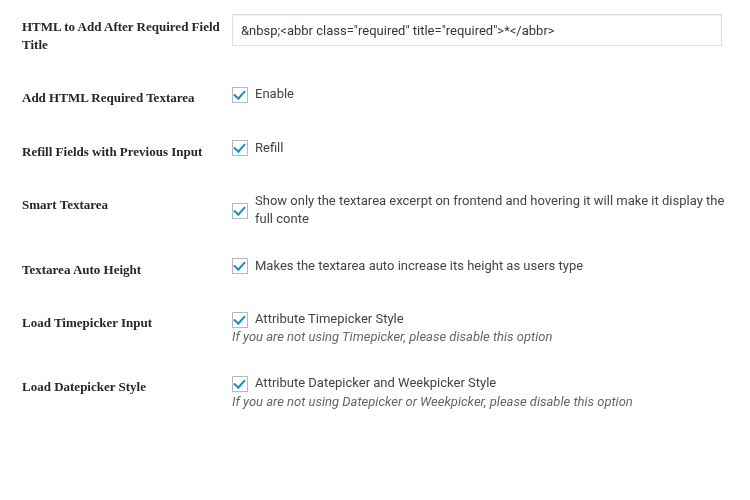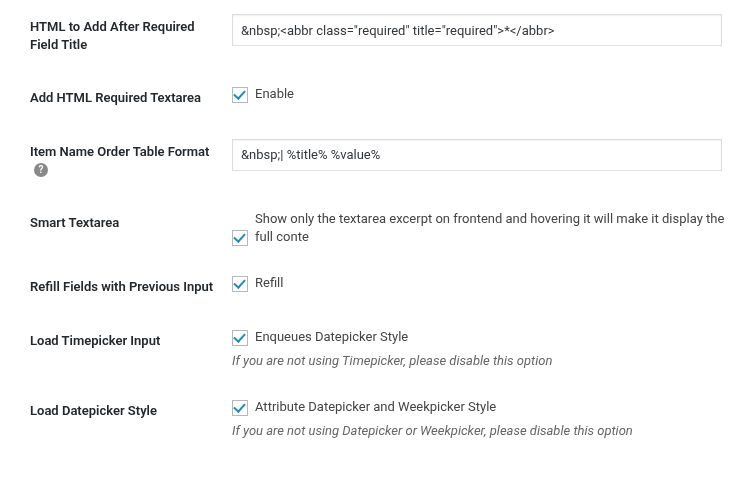--- a/index.html
+++ b/index.html
@@ -18,45 +18,46 @@
       border-collapse: collapse;
     }
     .form-table tr {
       vertical-align: top;
     }
     .form-table th {
       text-align: left;
       font-weight: 600;
       color: #23282d;
       font-size: 13px;
-      padding: 18px 10px 18px 30px;
+      padding: 18px 10px 18px 22px;
       width: 232px;
       line-height: 1.35;
       vertical-align: top;
+      font-family: Liberation Serif, serif;
     }
     .form-table td {
       padding: 14px 10px 14px 0;
       vertical-align: top;
       line-height: 1.4;
     }
     .text-input {
       width: 100%;
       max-width: 490px;
       padding: 6px 8px;
       font-size: 13px;
       border: 1px solid #ddd;
       box-shadow: inset 0 1px 2px rgba(0,0,0,0.06);
       background: #fff;
       color: #32373c;
       font-family: inherit;
       height: 32px;
     }
     .checkbox-wrap {
       display: flex;
-      align-items: flex-end;
+      align-items: center;
       gap: 7px;
     }
     .checkbox {
       width: 16px;
       height: 16px;
       border: 1px solid #b4b9be;
       background: #fff;
       flex-shrink: 0;
       margin-top: 1px;
       position: relative;
@@ -74,21 +75,20 @@
       transform: rotate(42deg);
     }
     .checkbox-label {
       color: #444;
       font-size: 13px;
     }
     .description {
       color: #666;
       font-style: italic;
       font-size: 13px;
-      margin-top: 6px;
       display: block;
     }
     .help-icon {
       display: inline-block;
       width: 14px;
       height: 14px;
       border-radius: 50%;
       background: #898989;
       color: #fff;
       font-size: 10px;
@@ -114,57 +114,57 @@
     <tr>
       <th>Add HTML Required Textarea</th>
       <td>
         <label class="checkbox-wrap">
           <span class="checkbox checked"></span>
           <span class="checkbox-label">Enable</span>
         </label>
       </td>
     </tr>
 
+
     <tr>
-      <th>
-        <span>Item Name Order Table Format</span>
-        <span class="help-icon">?</span>
-      </th>
+      <th>Refill Fields with Previous Input</th>
       <td>
-        <input type="text" class="text-input" value="&amp;nbsp;| %title% %value%" style="">
+        <label class="checkbox-wrap">
+          <span class="checkbox checked"></span>
+          <span class="checkbox-label">Refill</span>
+        </label>
       </td>
     </tr>
 
     <tr>
       <th>Smart Textarea</th>
       <td>
         <label class="checkbox-wrap">
           <span class="checkbox checked"></span>
           <span class="checkbox-label">Show only the textarea excerpt on frontend and hovering it will make it display the full conte</span>
         </label>
       </td>
     </tr>
 
     <tr>
-      <th>Refill Fields with Previous Input</th>
+      <th>Textarea Auto Height</th>
       <td>
         <label class="checkbox-wrap">
           <span class="checkbox checked"></span>
-          <span class="checkbox-label">Refill</span>
+          <span class="checkbox-label">Makes the textarea auto increase its height as users type</span>
         </label>
       </td>
     </tr>
-
 
     <tr>
       <th>Load Timepicker Input</th>
       <td>
         <label class="checkbox-wrap">
           <span class="checkbox checked"></span>
-          <span class="checkbox-label">Enqueues Datepicker Style</span>
+          <span class="checkbox-label">Attribute Timepicker Style</span>
         </label>
         <span class="description">If you are not using Timepicker, please disable this option</span>
       </td>
     </tr>
 
     <tr>
       <th>Load Datepicker Style</th>
       <td>
         <label class="checkbox-wrap">
           <span class="checkbox checked"></span>

